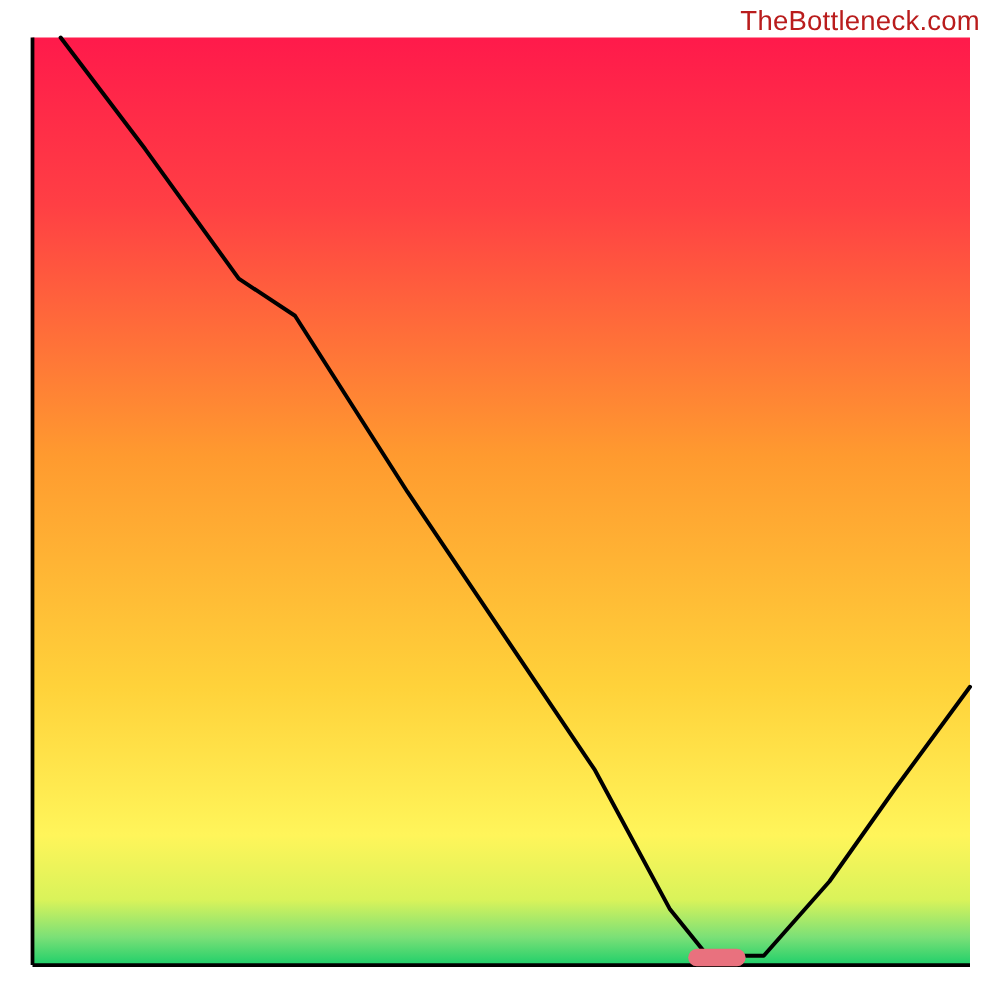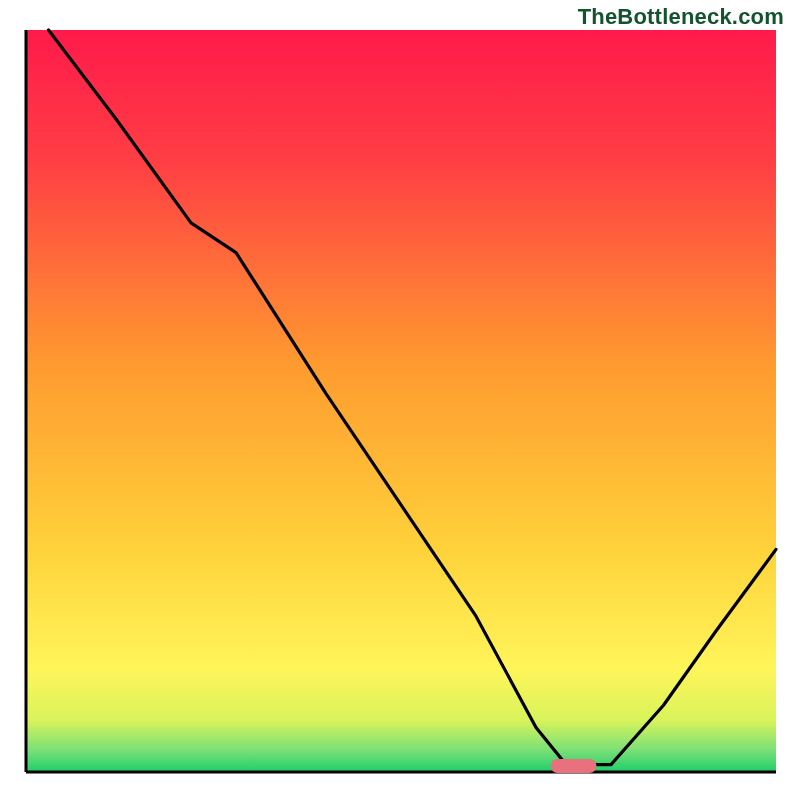--- a/index.html
+++ b/index.html
@@ -13,22 +13,22 @@
   .stage {
     position: relative;
     width: 800px;
     height: 800px;
   }
   .watermark {
     position: absolute;
     top: 4px;
     right: 16px;
     font-size: 22px;
-    font-weight: 700;
-    color: #14532d;
+    font-weight: 400;
+    color: #b91c1c;
     letter-spacing: 0.2px;
   }
   svg {
     position: absolute;
     left: 0;
     top: 0;
   }
 </style>
 </head>
 <body>

